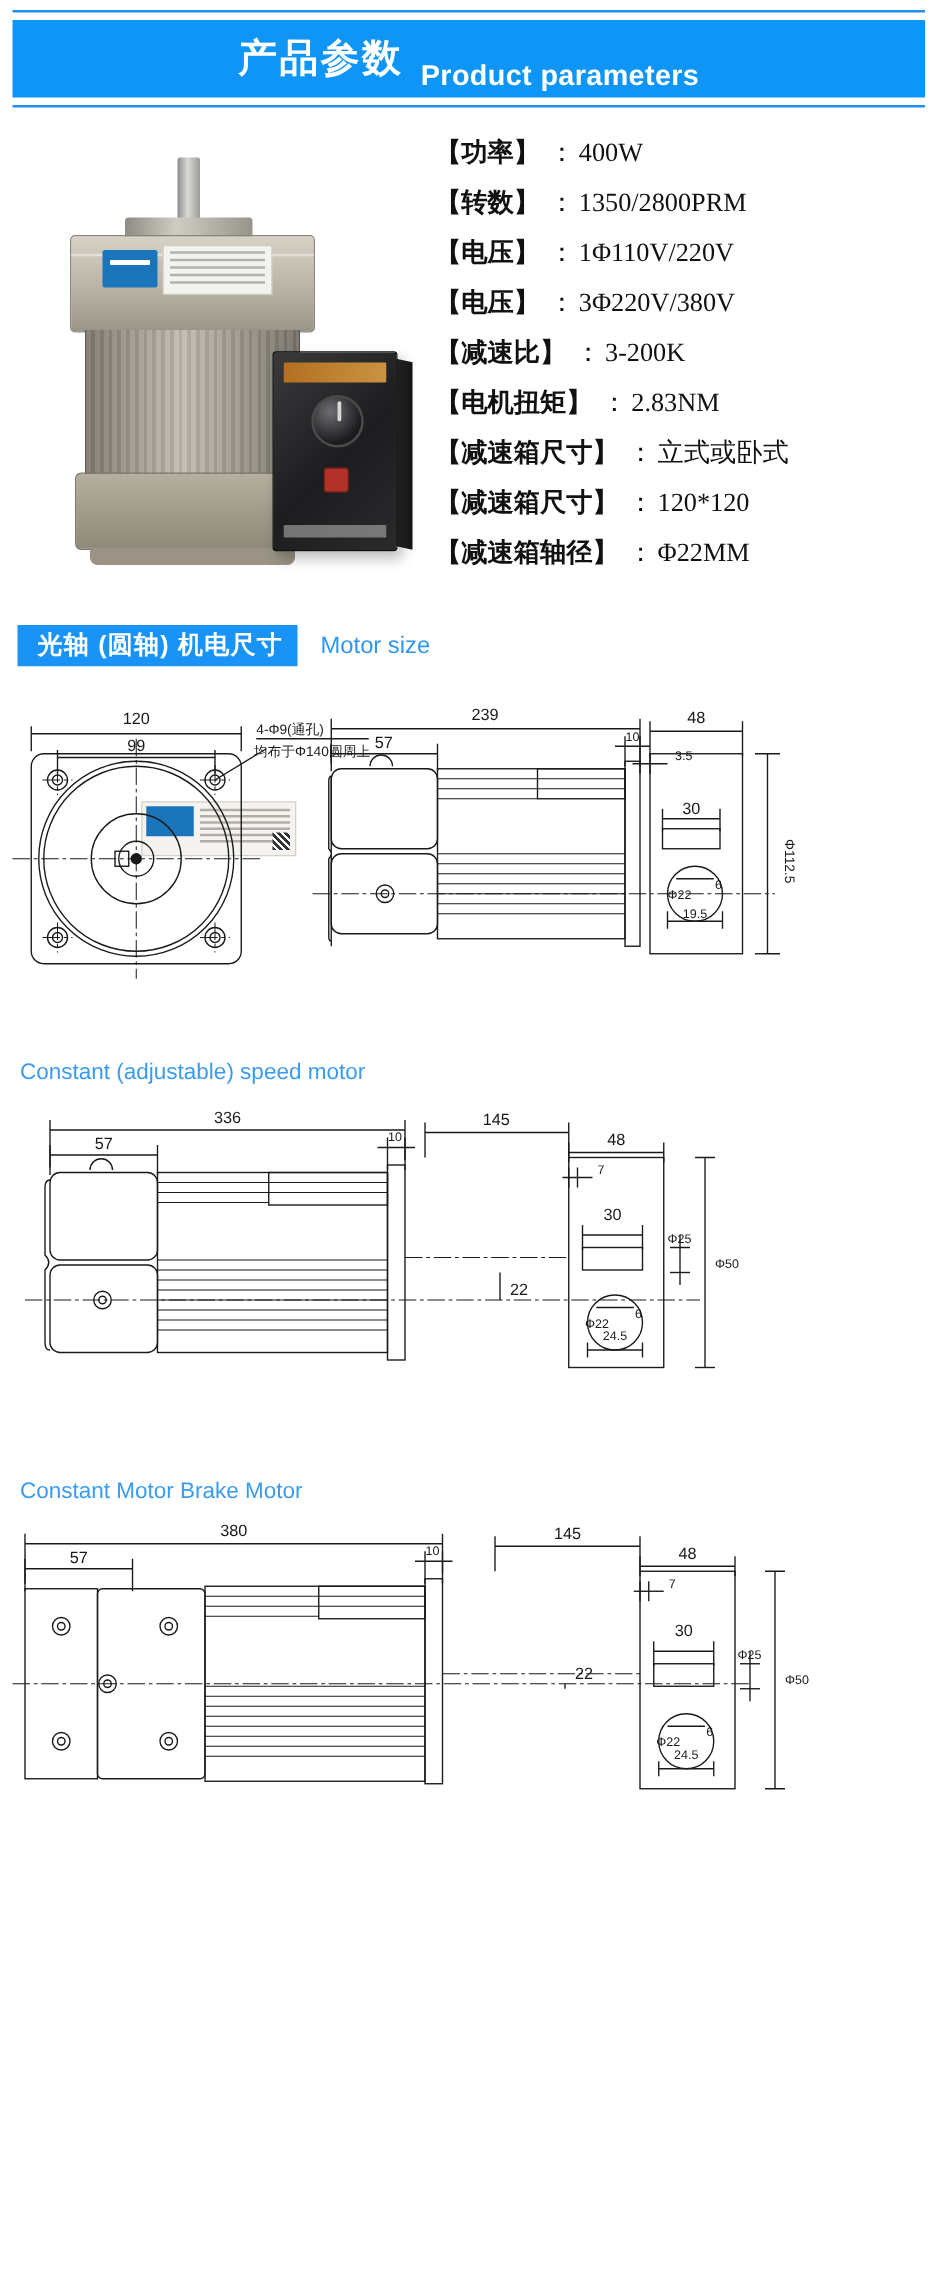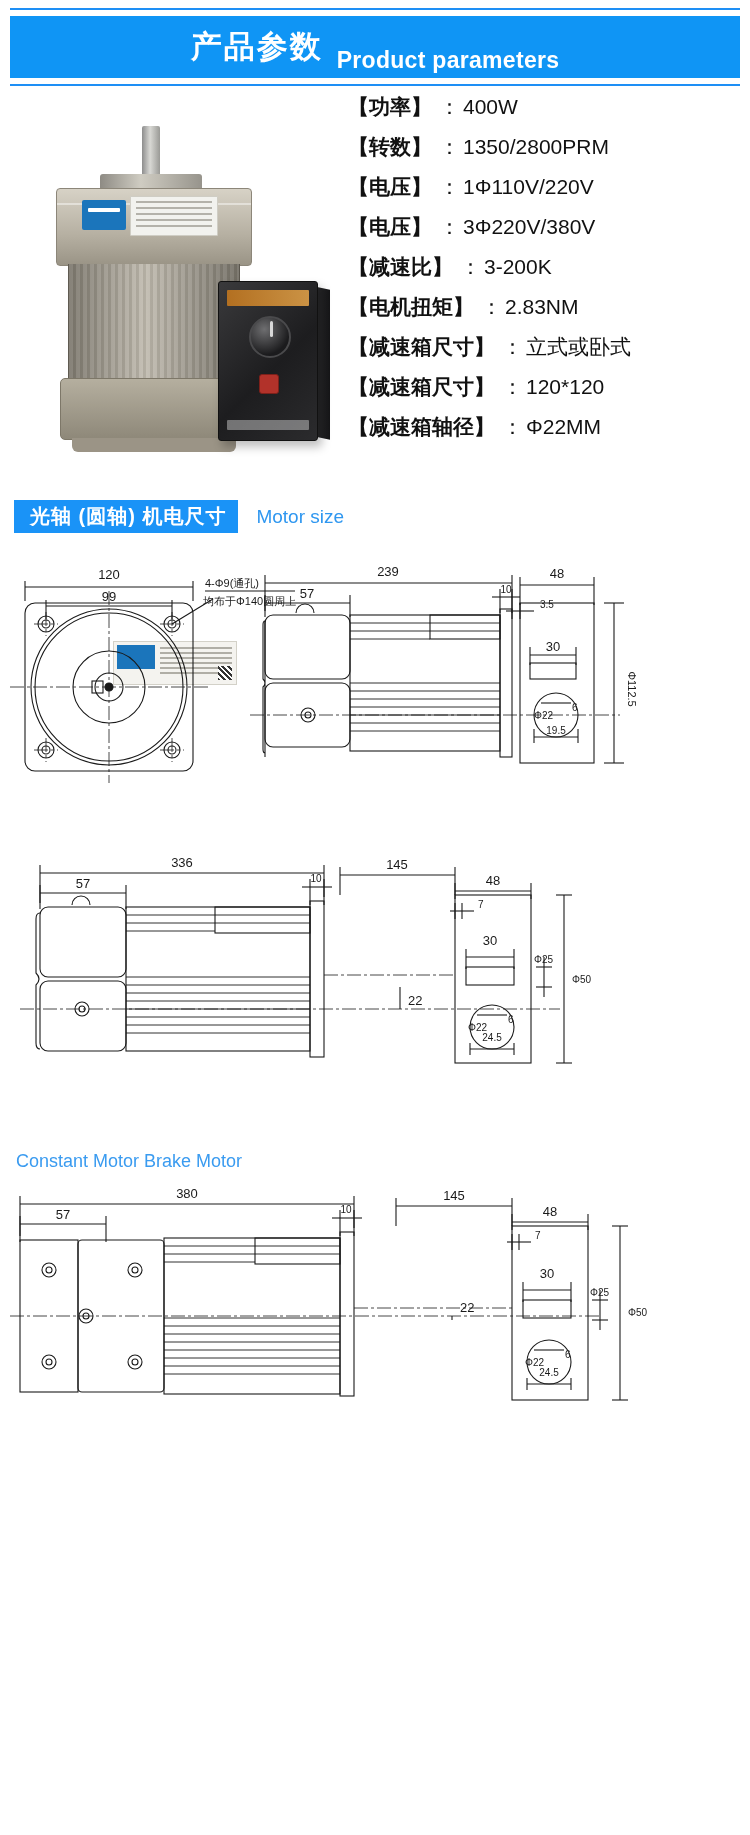--- a/index.html
+++ b/index.html
@@ -33,22 +33,23 @@
 
   
   .hero {
     position:relative;
     height:400px;
     display:flex;
   }
   .photo-col { width:340px; position:relative; }
   .spec-col {
     flex:1;
-    padding-top:10px;
+    padding-top:26px;
     padding-left:8px;
+    font-family:Liberation Serif, serif;
   }
   .spec-row {
     display:flex;
     align-items:baseline;
     font-size:21px;
     line-height:1;
     margin-bottom:19px;
     white-space:nowrap;
   }
   .spec-key { font-weight:bold; letter-spacing:0px; }
@@ -450,20 +451,21 @@
         <text x="205" y="44">4-Φ9(通孔)</text>
         <text x="203" y="62">均布于Φ140圆周上</text>
       </g>
       <g class="dim" font-size="11">
         <text x="628" y="146" text-anchor="middle" transform="rotate(90 628 146)">Φ112.5</text>
       </g>
     </svg>
   </div>
 
   <div class="section-head">
+    <div class="sh-en-below">Constant (adjustable) speed motor</div>
   </div>
 
   <div class="drawing">
     <svg width="750" height="290" viewBox="0 0 750 290">
       <g stroke="#1a1a1a" fill="none" stroke-width="1.1">
 
         <path d="M40,66 Q36,66 36,72 L36,126 Q42,132 36,138 L36,196 Q36,202 40,202"></path>
         <rect x="40" y="60" width="86" height="70" rx="8"></rect>
         <rect x="40" y="134" width="86" height="70" rx="8"></rect>
         <path d="M72,58 a9,9 0 0 1 18,0"></path>

